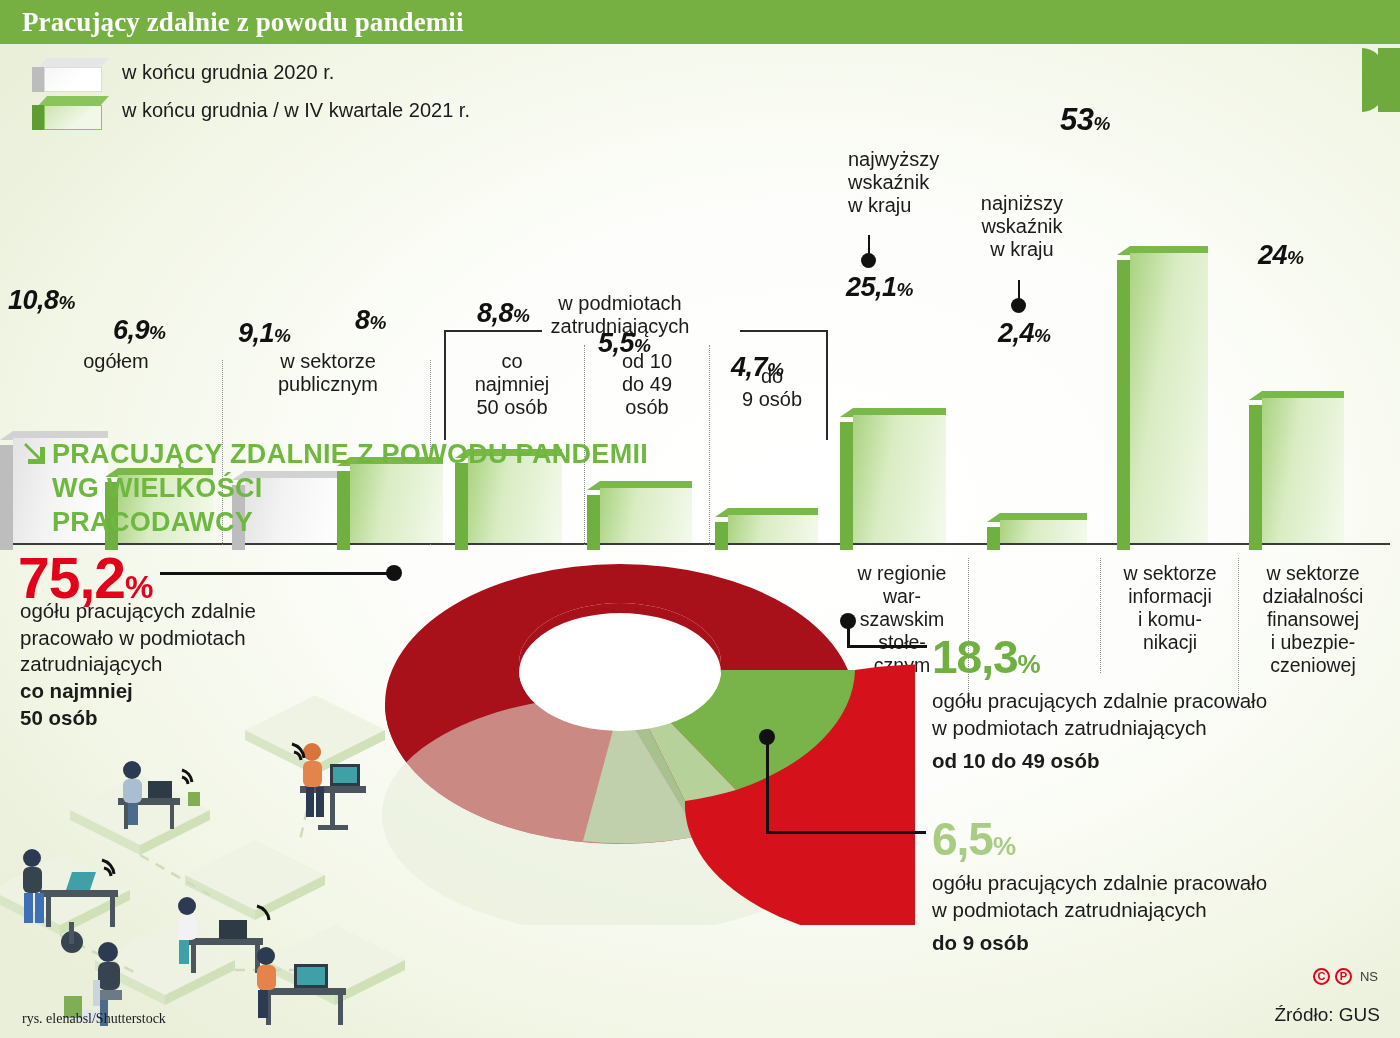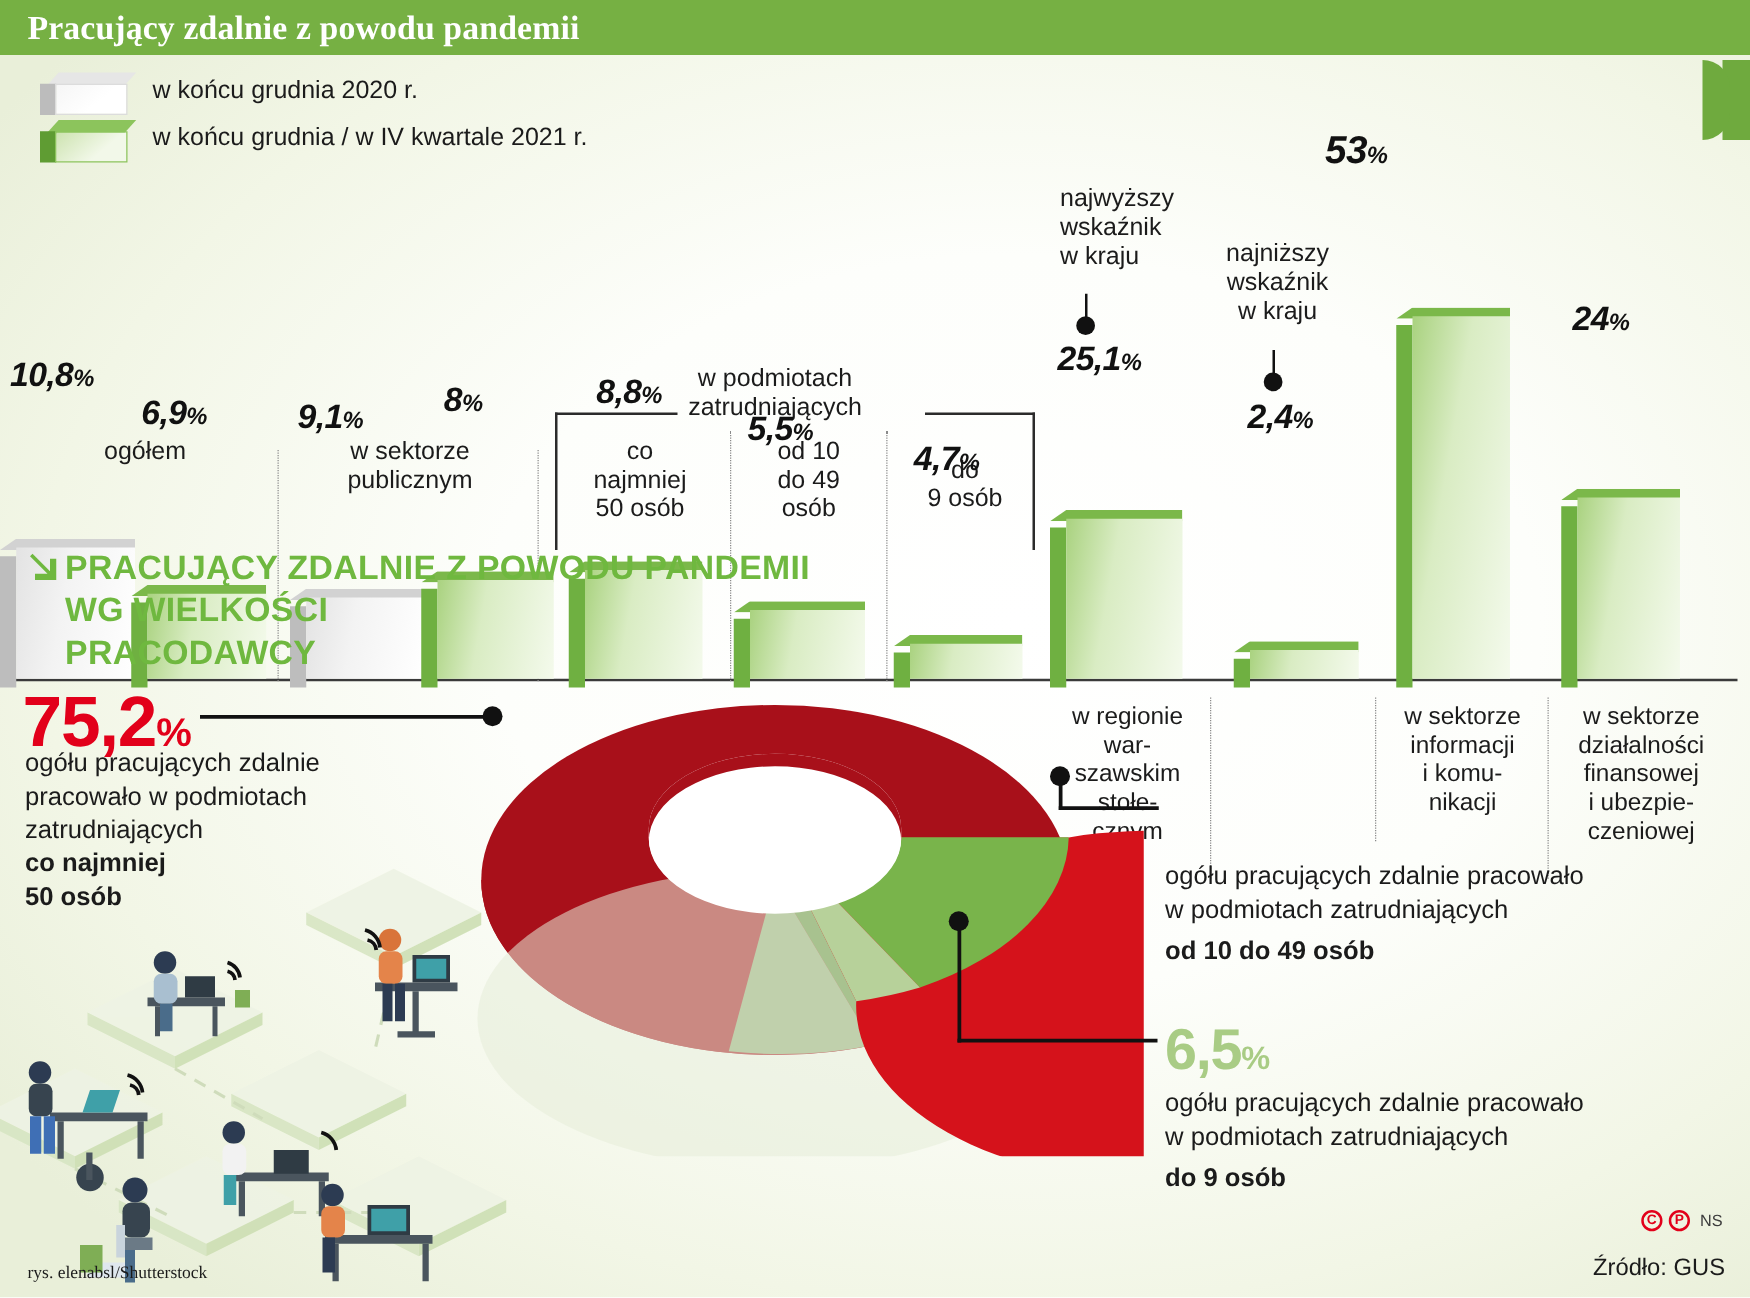--- a/index.html
+++ b/index.html
@@ -501,20 +501,21 @@
   <div style="position:absolute; left:386px; top:565px; width:16px; height:16px; border-radius:50%; background:#111;"></div>
   <div class="body-txt" style="left:20px; top:598px; width:330px;">ogółu pracujących zdalnie
 pracowało w podmiotach
 zatrudniających</div>
   <div class="body-txt" style="left:20px; top:678px; width:330px; font-weight:bold;">co najmniej
 50 osób</div>
 
   <div class="leader" style="left:847px; top:624px; width:3px; height:24px;"></div>
   <div class="leader" style="left:847px; top:645px; width:80px; height:3px;"></div>
   <div style="position:absolute; left:840px; top:613px; width:16px; height:16px; border-radius:50%; background:#111;"></div>
+  <div class="cal-18"><span>18,3</span><span class="pc">%</span></div>
   <div class="body-txt" style="left:932px; top:688px; width:450px;">ogółu pracujących zdalnie pracowało
 w podmiotach zatrudniających</div>
   <div class="body-txt" style="left:932px; top:748px; width:450px; font-weight:bold;">od 10 do 49 osób</div>
 
   <div class="leader" style="left:766px; top:740px; width:3px; height:94px;"></div>
   <div class="leader" style="left:766px; top:831px; width:160px; height:3px;"></div>
   <div style="position:absolute; left:759px; top:729px; width:16px; height:16px; border-radius:50%; background:#111;"></div>
   <div class="cal-65"><span>6,5</span><span class="pc">%</span></div>
   <div class="body-txt" style="left:932px; top:870px; width:450px;">ogółu pracujących zdalnie pracowało
 w podmiotach zatrudniających</div>

